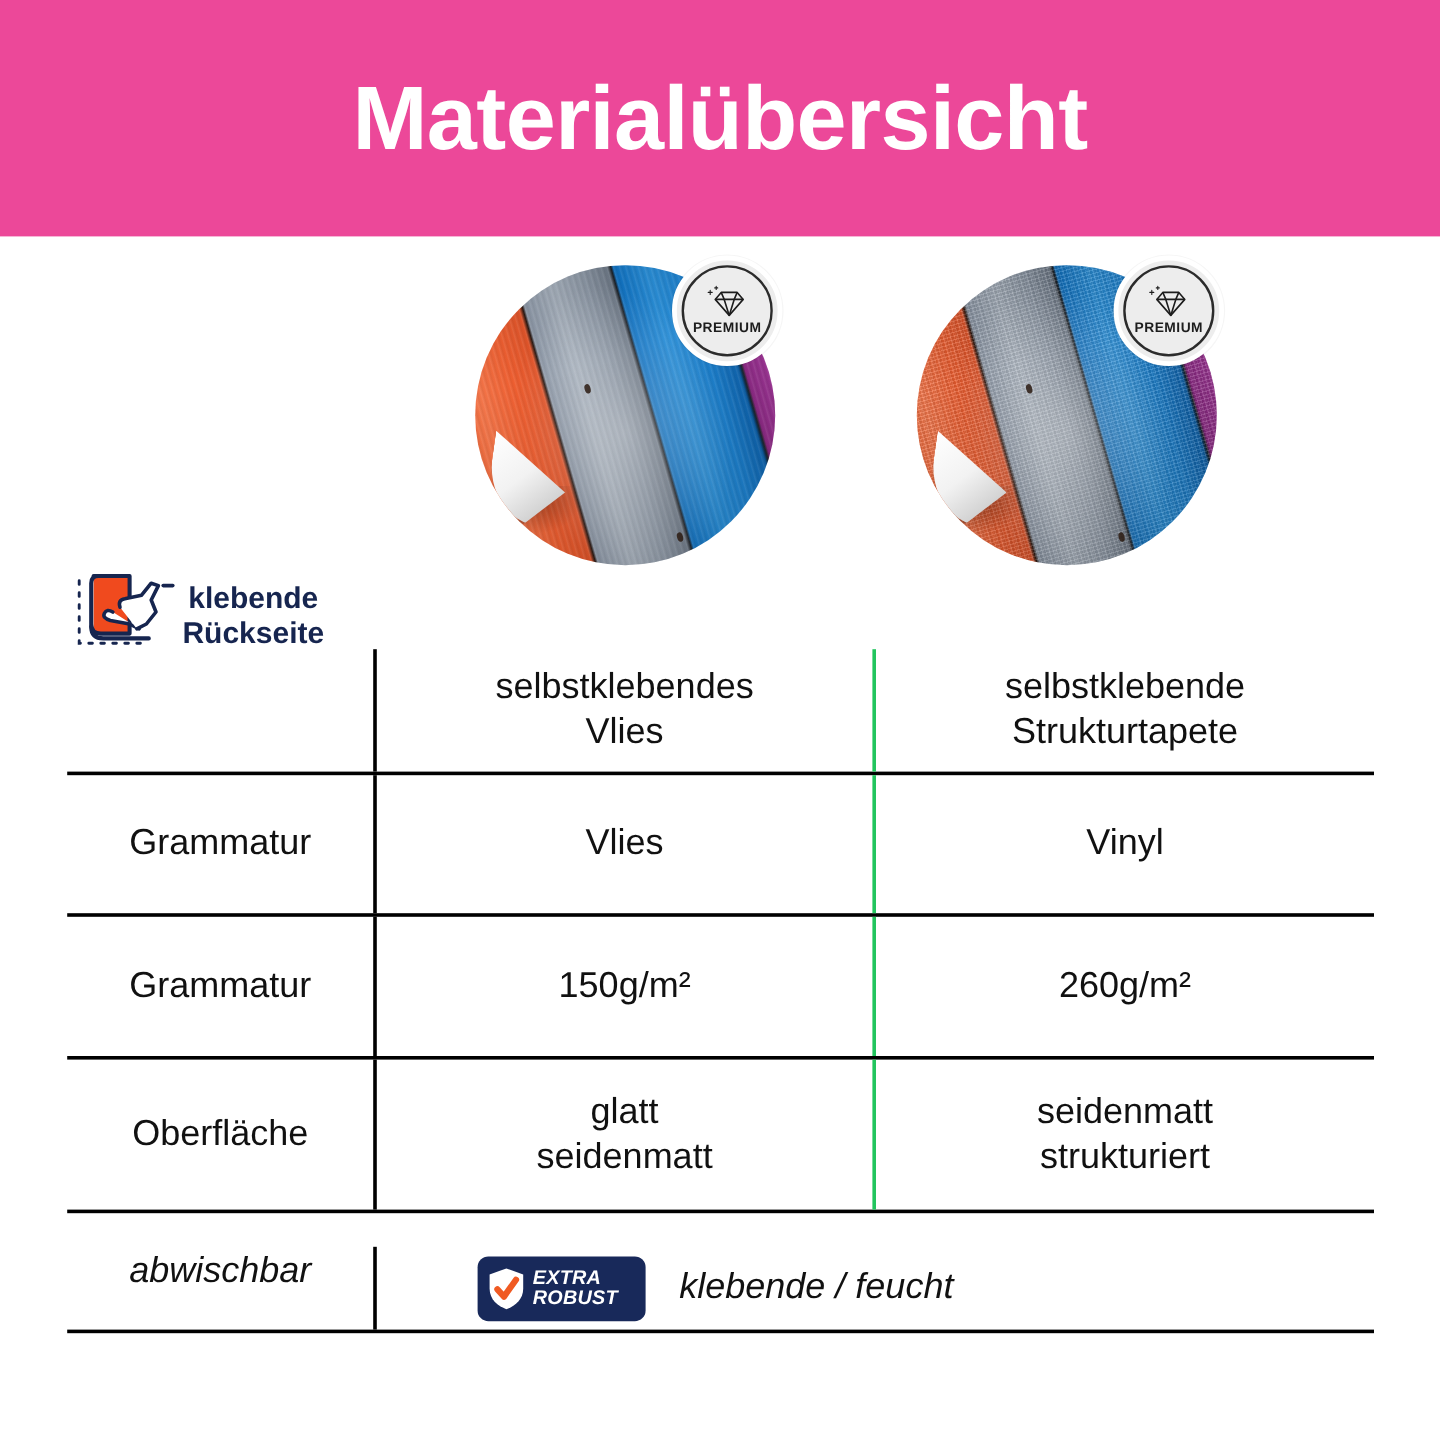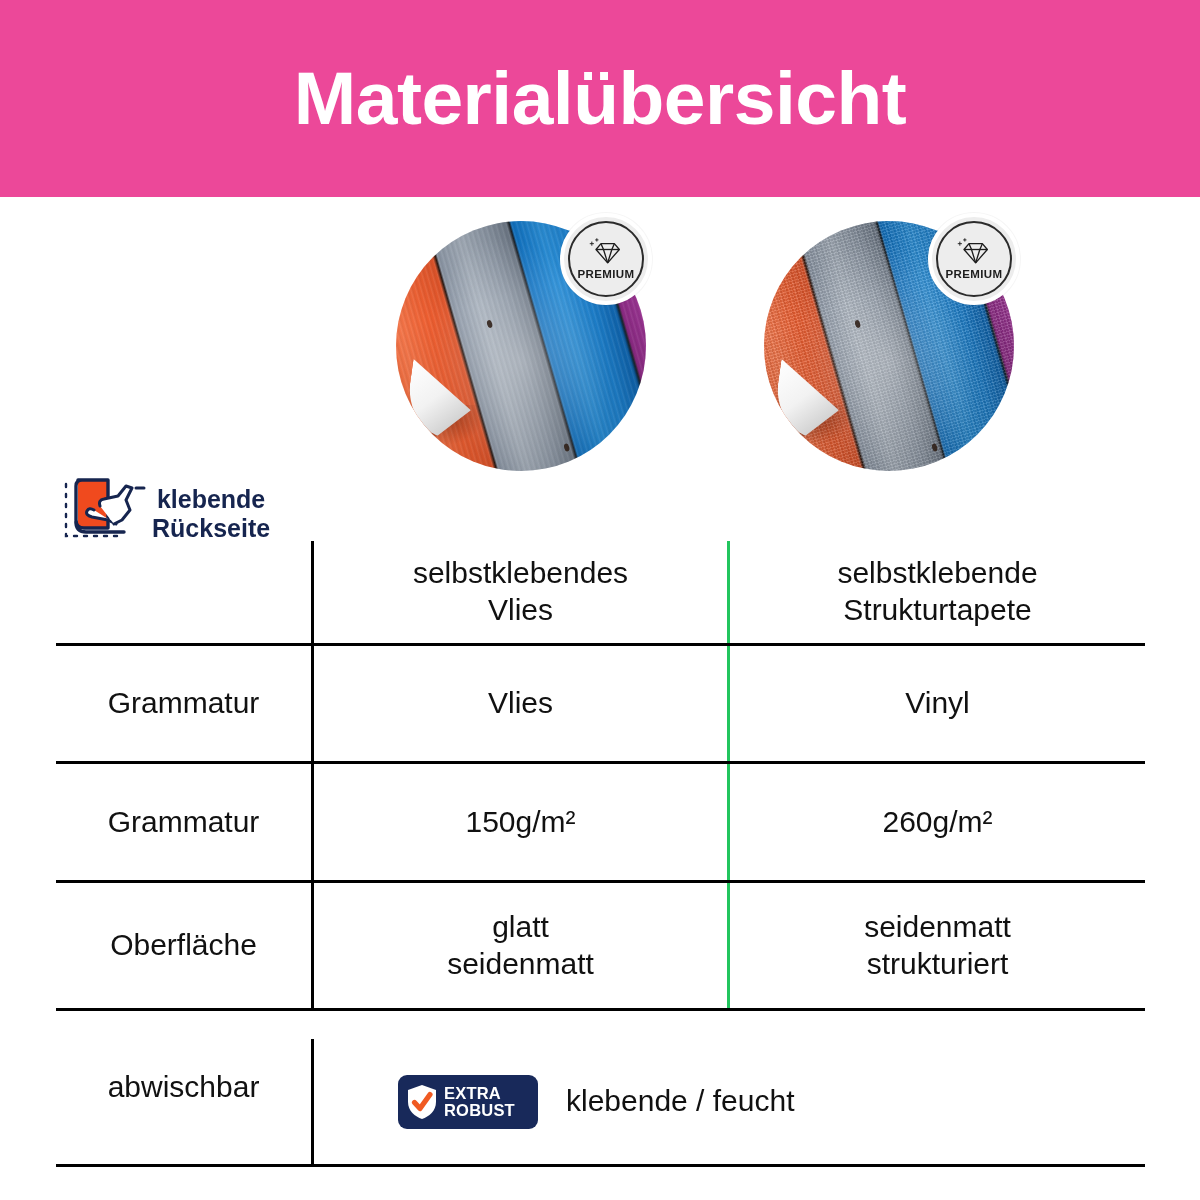--- a/index.html
+++ b/index.html
@@ -177,21 +177,21 @@
   }
   .col-label { width: 255px; flex: 0 0 255px; }
   .col-a     { width: 416px; flex: 0 0 416px; border-left: 3px solid #000000; }
   .col-b     { width: 418px; flex: 0 0 418px; border-left: 3px solid #22c55e; }
   .col-span  { flex: 1 1 auto; border-left: 3px solid #000000; justify-content: flex-start; padding-left: 0; margin-top: 28px; }
 
   #row-head      { height: 105px; }
   #row-material  { height: 118px; }
   #row-grammatur { height: 119px; }
   #row-surface   { height: 128px; }
-  #row-wipe      { height: 156px; }
+  #row-wipe      { height: 100px; font-style: italic; }
 
   #row-head .col-label { border-left: none; }
 
   
   #adhesive-cell {
     position: absolute;
     left: 56px; top: 470px;
     width: 255px;
     display: flex;
     flex-direction: row;

